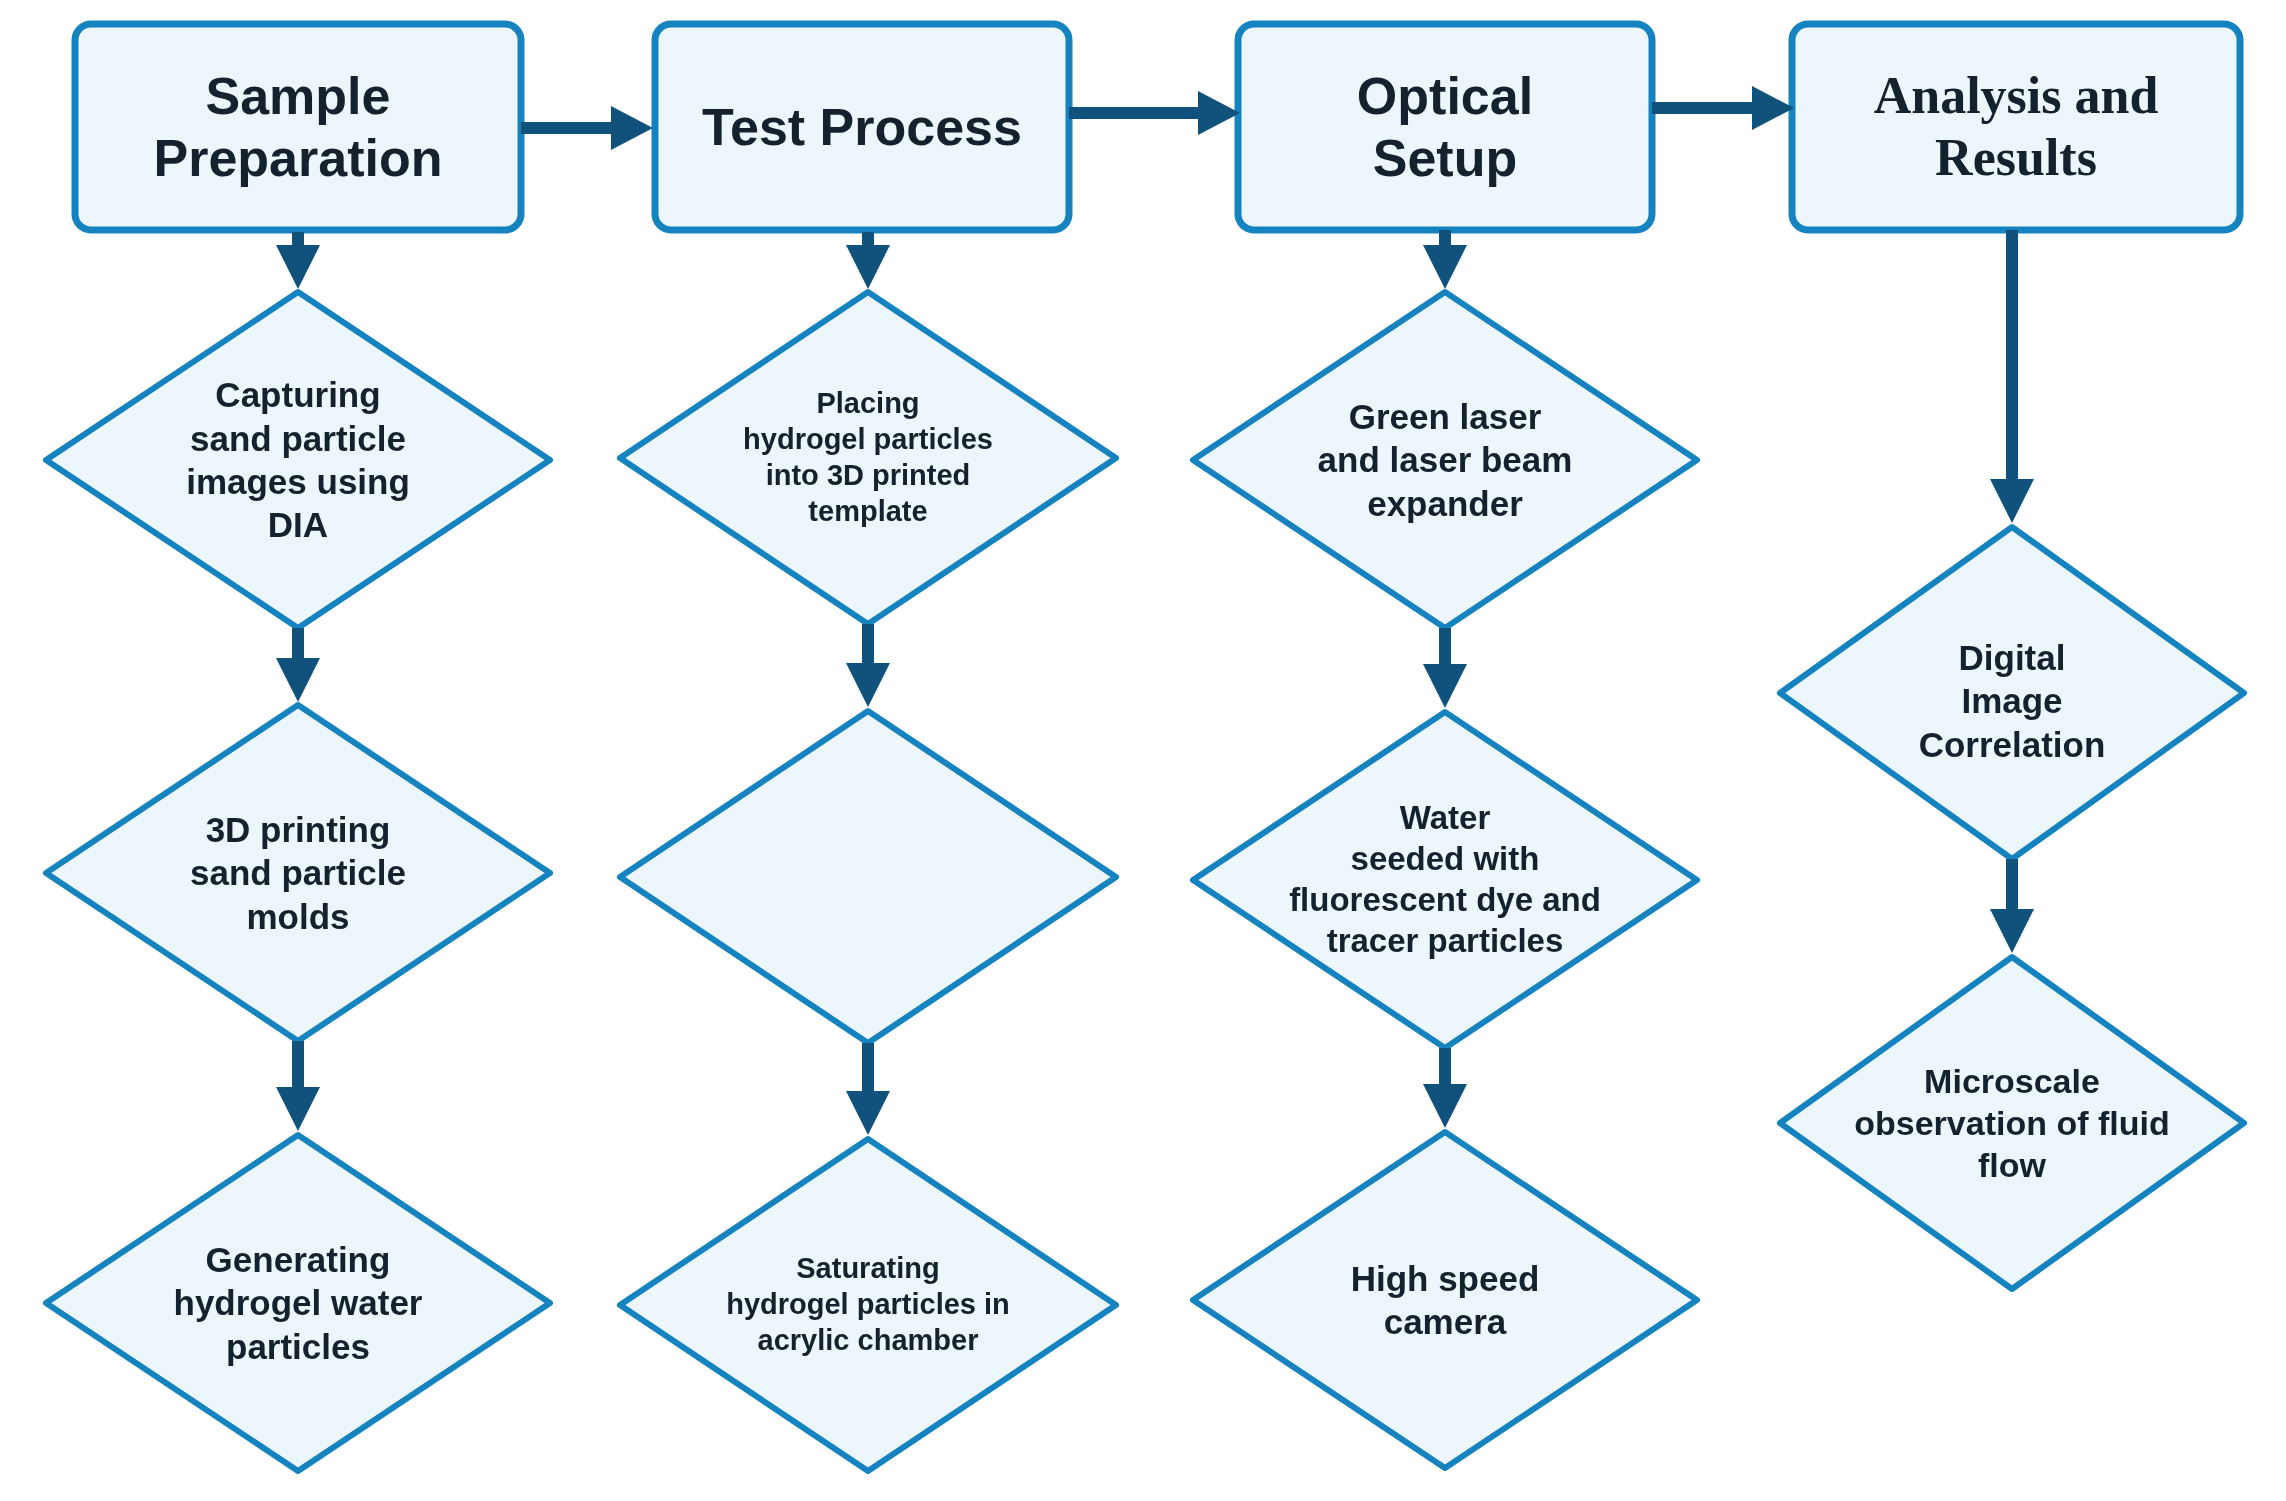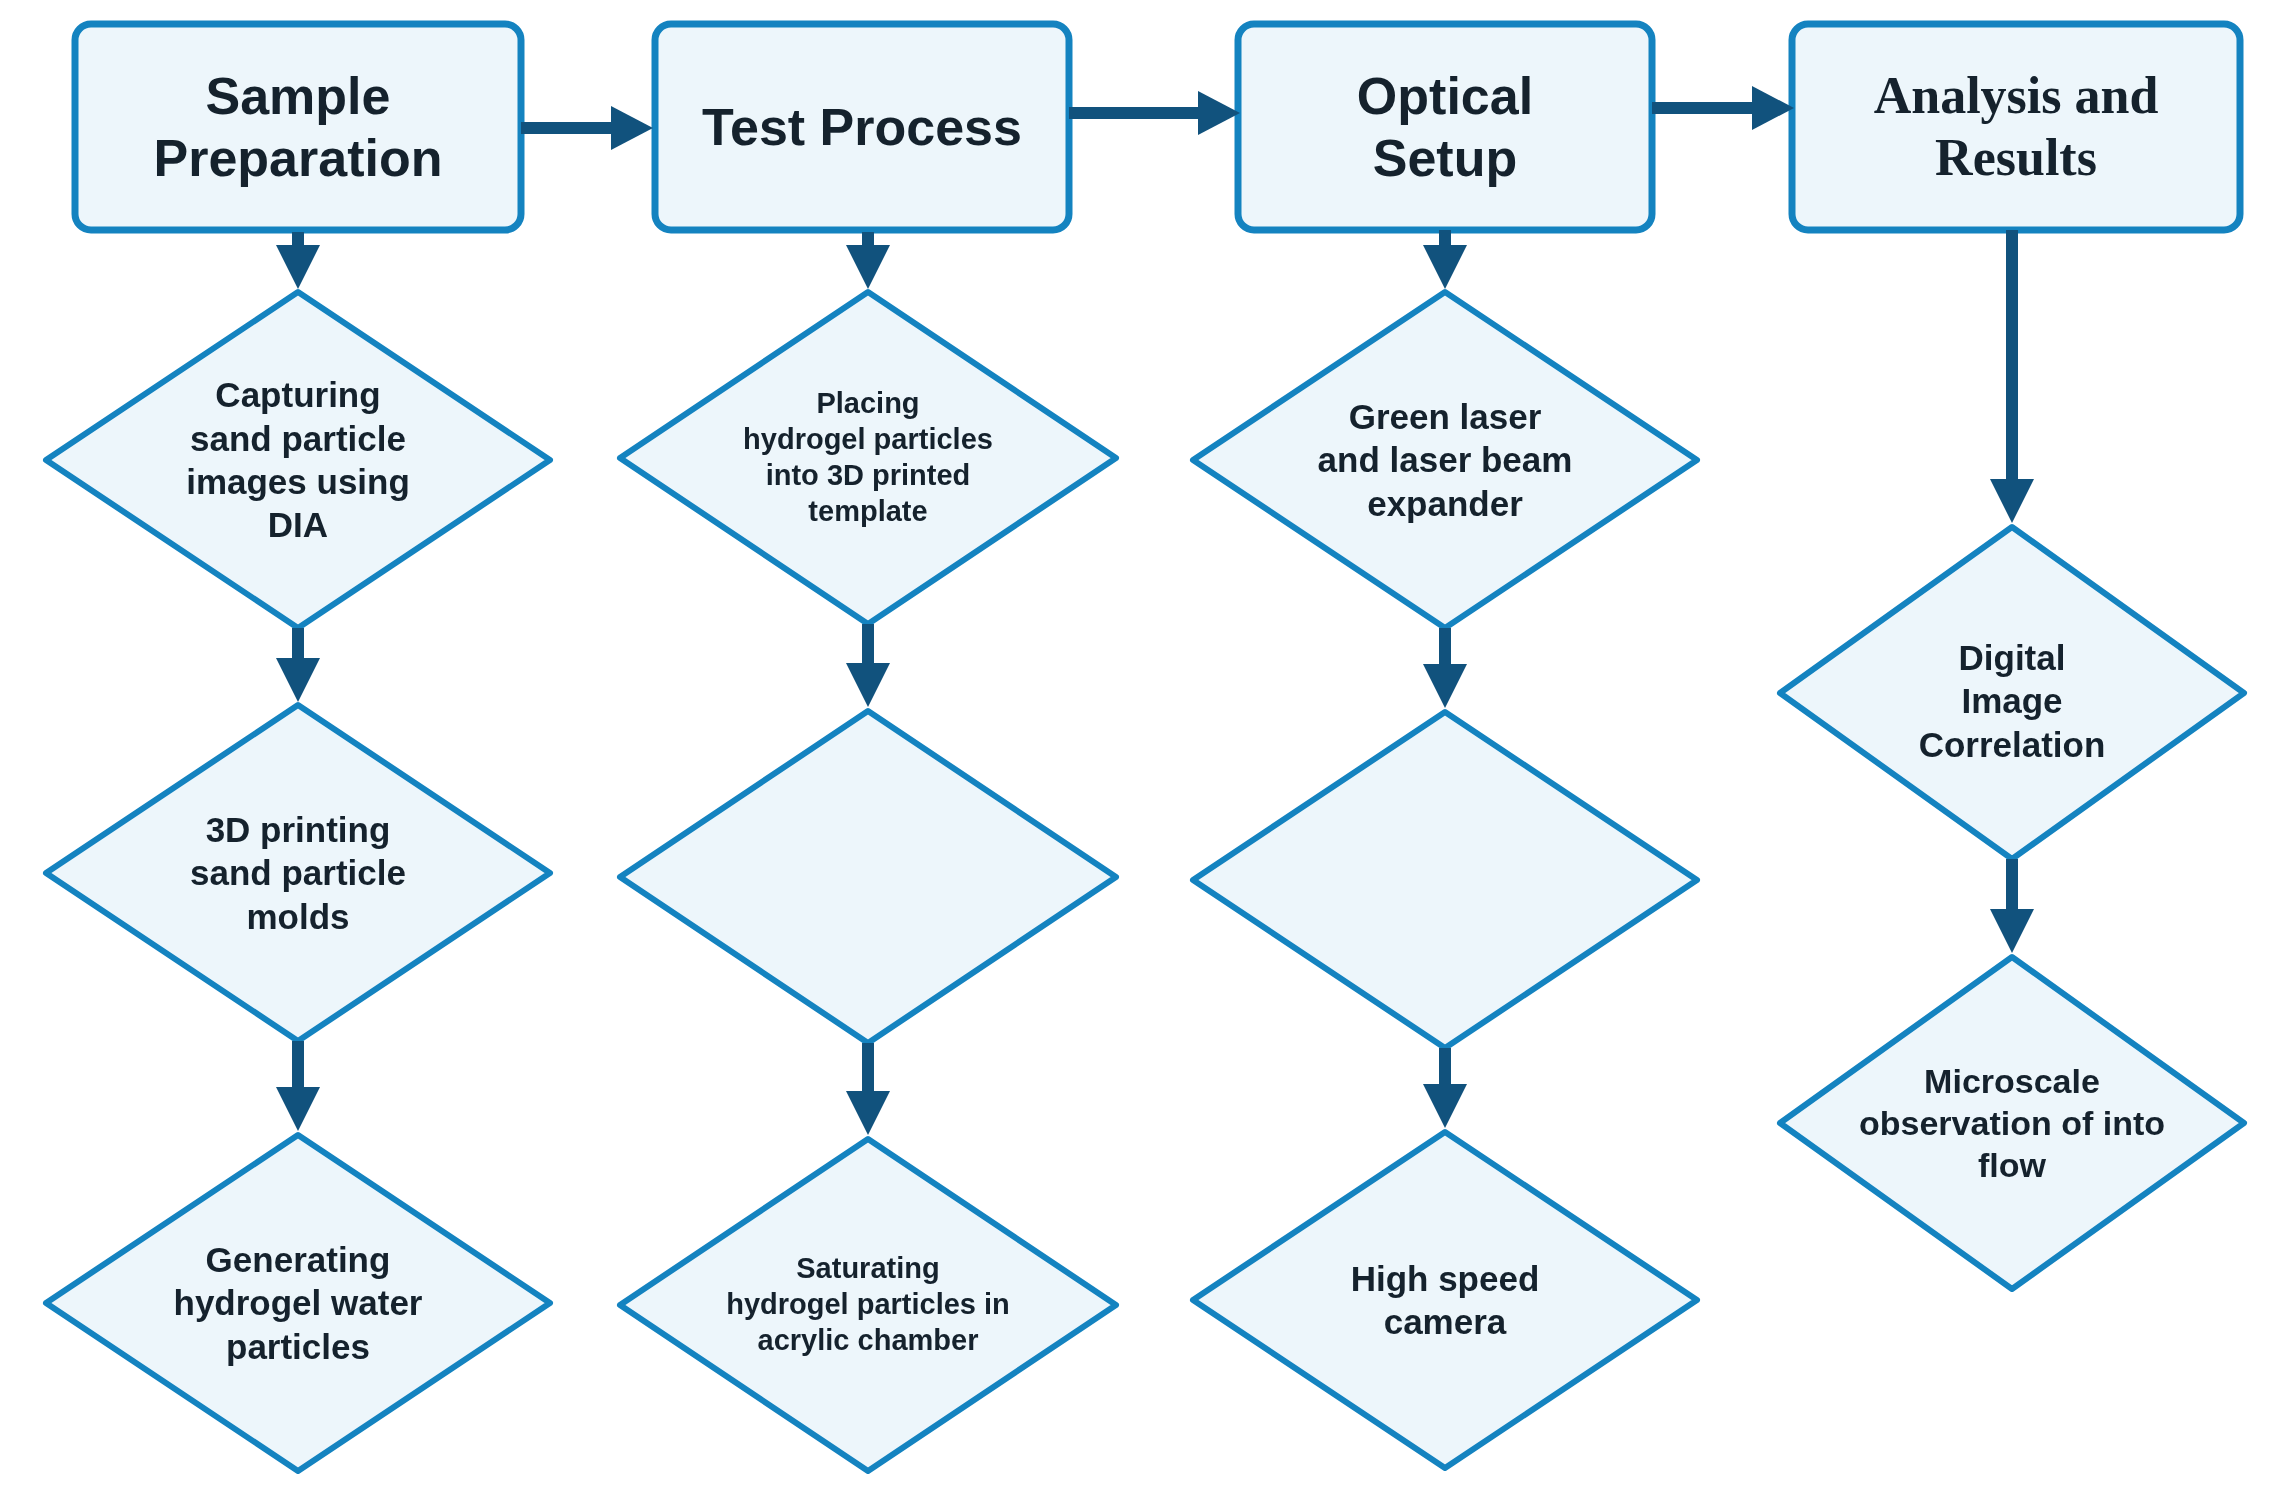--- a/index.html
+++ b/index.html
@@ -149,23 +149,27 @@
 hydrogel particles
 into 3D printed
 template</div>
   <div class="label dia sm" style="left:648px;top:1165px;width:440px;height:280px;">Saturating
 hydrogel particles in
 acrylic chamber</div>
 
   <div class="label dia" style="left:1225px;top:320px;width:440px;height:280px;">Green laser
 and laser beam
 expander</div>
+  <div class="label dia md" style="left:1225px;top:740px;width:440px;height:280px;">Water
+seeded with
+fluorescent dye and
+tracer particles</div>
   <div class="label dia" style="left:1225px;top:1160px;width:440px;height:280px;">High speed
 camera</div>
 
   <div class="label dia" style="left:1792px;top:561px;width:440px;height:280px;">Digital
 Image
 Correlation</div>
   <div class="label dia md2" style="left:1792px;top:983px;width:440px;height:280px;">Microscale
-observation of into
+observation of fluid
 flow</div>
 
 </div>
 
 </body></html>

